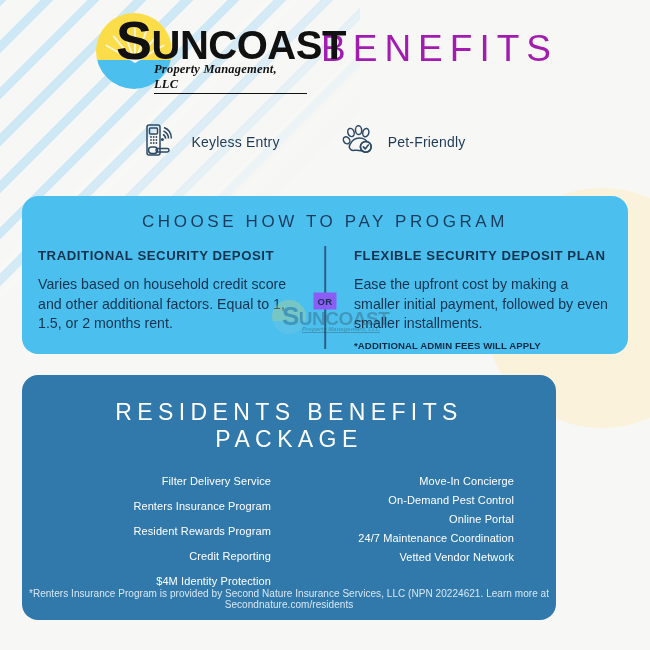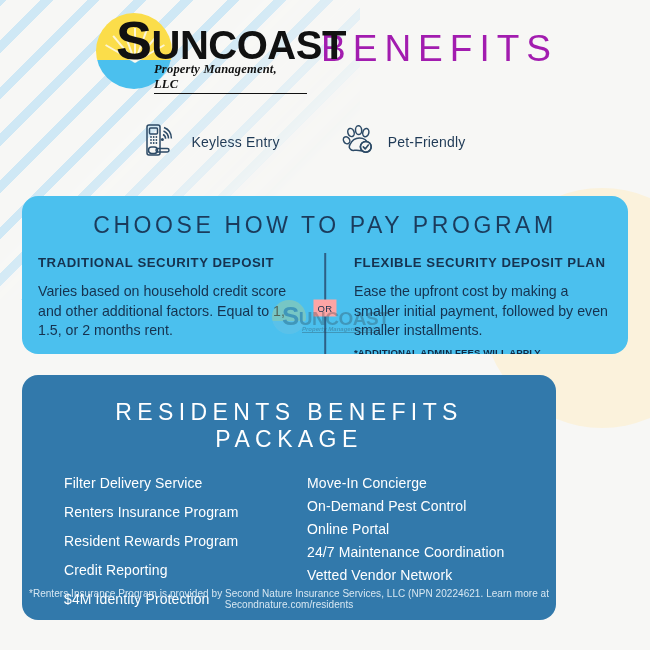--- a/index.html
+++ b/index.html
@@ -73,21 +73,21 @@
   .feature{ display:flex; align-items:center; gap:8px; }
   .feature-label{ font-size:14px; color:#1F3A56; letter-spacing:.2px; }
 
   
   #pay-card{
     position:absolute; left:22px; top:196px; width:606px; height:158px;
     background:#4BC0EE; border-radius:16px; padding:12px 16px 8px;
     overflow:hidden;
   }
   #pay-title{
-    text-align:center; font-size:23px; letter-spacing:3.6px;
+    text-align:center; font-size:17px; letter-spacing:3.6px;
     color:#1B3B5C; font-weight:400; margin-top:4px;
   }
   #pay-cols{ display:flex; margin-top:16px; position:relative; }
   .pay-col{ flex:1; }
   .pay-col.left{ padding-right:26px; }
   .pay-col.right{ padding-left:32px; }
   .pay-head{
     font-size:13.2px; font-weight:700; letter-spacing:.55px; color:#16324F;
     margin-bottom:12px; white-space:nowrap;
   }
@@ -95,21 +95,21 @@
   #pay-note{
     font-size:9.6px; font-weight:700; color:#0F2A45; letter-spacing:.1px;
     margin-top:6px;
   }
   #pay-divider{
     position:absolute; left:50%; top:-2px; width:1.6px; height:100%;
     background:#2D5F86; transform:translateX(-50%);
   }
   #pay-or{
     position:absolute; left:50%; top:52%; transform:translate(-50%,-50%);
-    background:#fca5a5; padding:3px 4px; font-size:9.5px; font-weight:400;
+    background:#8b5cf6; padding:3px 4px; font-size:9.5px; font-weight:700;
     color:#16324F; letter-spacing:.4px;
   }
   #pay-watermark{
     position:absolute; left:272px; top:296px; width:130px; height:52px;
     opacity:.30; pointer-events:none; overflow:hidden;
   }
   #pay-watermark .wm-sun{
     position:absolute; left:0; top:4px; width:34px; height:34px;
     border-radius:50%;
     background:linear-gradient(to bottom,#D9D56A 0%,#D9D56A 62%,#7FC6DE 62%,#7FC6DE 100%);
@@ -130,21 +130,21 @@
     background:#3279AB; border-radius:16px; padding:18px 20px 10px;
     color:#fff;
   }
   #rbp-title{
     text-align:center; font-size:23px; letter-spacing:5.4px;
     font-weight:400; color:#FFFFFF; margin-top:6px;
   }
   #rbp-cols{ display:flex; margin-top:22px; padding:0 22px; }
   .rbp-col{ flex:1; display:flex; flex-direction:column; gap:13px; }
   .rbp-col.right{ padding-left:36px;gap:7px; }
-  .rbp-item{ font-size:14px; color:#FFFFFF; letter-spacing:.1px; }
+  .rbp-item{ font-size:11px; color:#FFFFFF; letter-spacing:.1px;text-align:right; }
   #rbp-foot{
     position:absolute; left:0; bottom:10px; width:100%;
     text-align:center; font-size:10px; color:#D7E7F2; letter-spacing:.05px;
   }
 </style>
 </head>
 <body>
 
 <div id="bg-stripes"></div>
 <div id="bg-cream-circle"></div>

